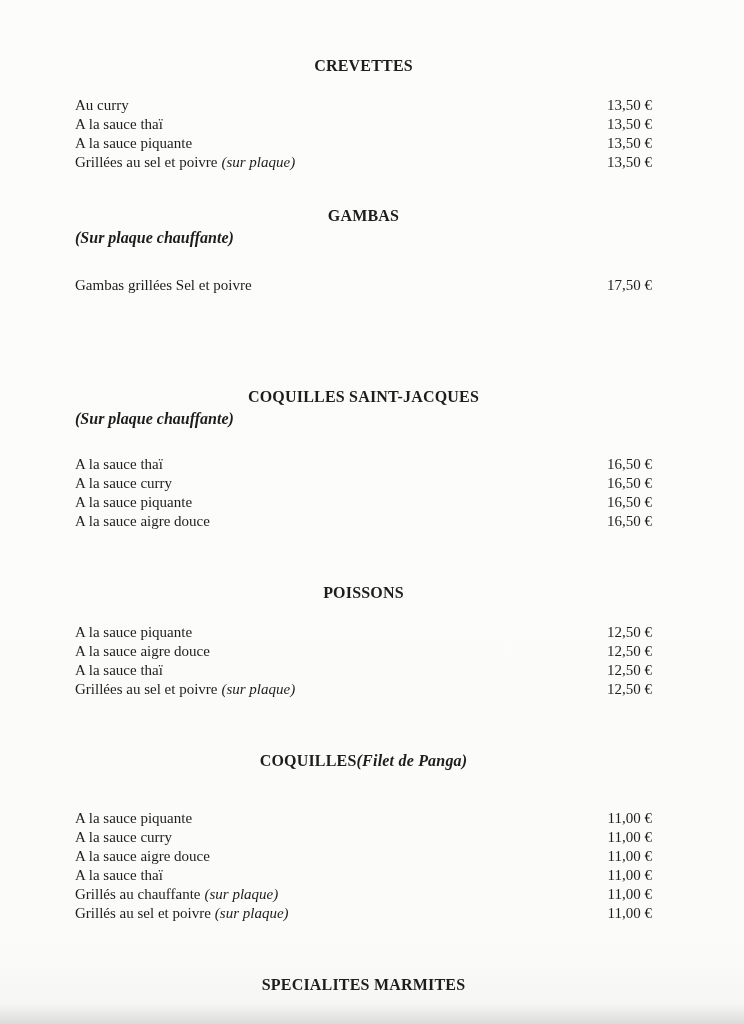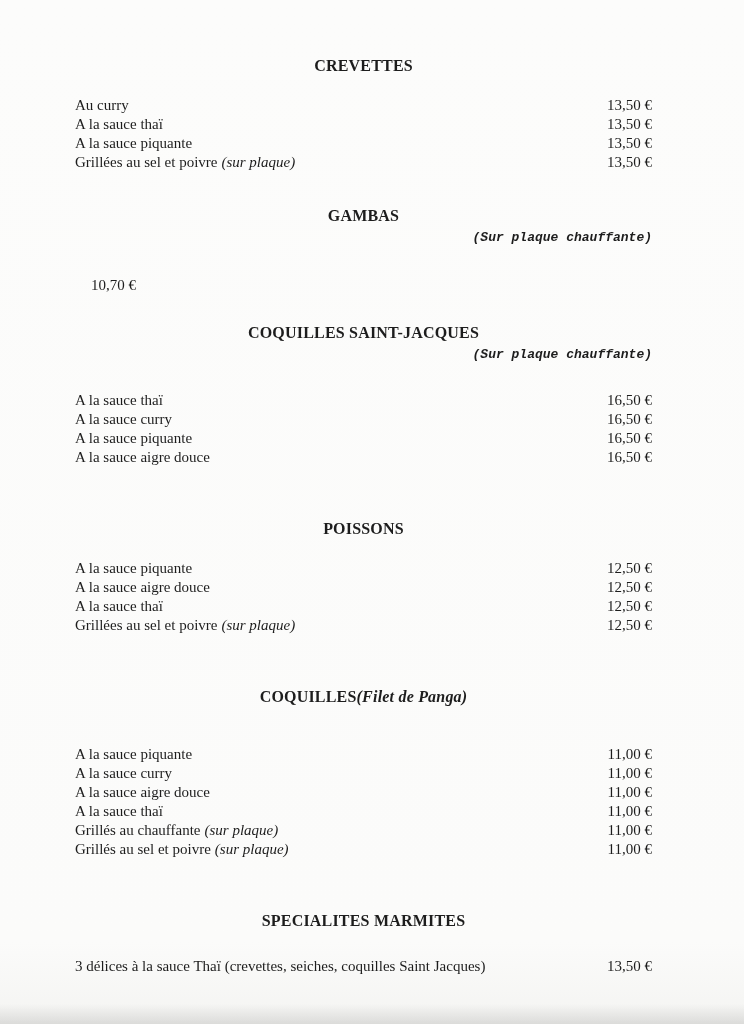--- a/index.html
+++ b/index.html
@@ -29,26 +29,25 @@
     line-height: 20px;
     font-weight: 700;
     letter-spacing: 0.2px;
   }
   .menu-section h2 .title-note {
     font-style: italic;
     margin-left: 0;
   }
   .menu-section h3 {
     margin: 2px 0 0 0;
-    text-align: right;
-    font-size: 13px;
+    text-align: left;
+    font-size: 16px;
     line-height: 20px;
     font-weight: 700;
     font-style: italic;
-    font-family: Liberation Mono, monospace;
   }
   .items {
     margin-top: 20px;
   }
   .row {
     display: flex;
     justify-content: space-between;
     align-items: flex-start;
     font-size: 15px;
     line-height: 19px;
@@ -57,21 +56,21 @@
     font-style: italic;
     margin-left: 4px;
   }
   .row .price {
     white-space: nowrap;
     margin-left: 16px;
   }
   
   #menu-sections section + section { margin-top: 52px; }
   #menu-sections section:nth-of-type(2) { margin-top: 34px; }
-  #menu-sections section:nth-of-type(3) { margin-top: 28px; }
+  #menu-sections section:nth-of-type(3) { margin-top: 92px; }
   #menu-sections section:nth-of-type(2) .items { margin-top: 28px; }
   #menu-sections section:nth-of-type(3) .items { margin-top: 26px; }
   #menu-sections section:nth-of-type(5) .items { margin-top: 38px; }
   #menu-sections section:nth-of-type(6) .items { margin-top: 26px; }
   .bottom-shade {
     position: absolute;
     left: 0;
     right: 0;
     bottom: 0;
     height: 20px;
@@ -103,21 +102,22 @@
             <span class="item-name"><span>Grillées au sel et poivre</span><span class="note">(sur plaque)</span></span>
             <span class="price">13,50 €</span>
           </div>
         </div>
       </section>
       <section class="menu-section">
         <h2><span>GAMBAS</span></h2>
         <h3>(Sur plaque chauffante)</h3>
         <div class="items">
           <div class="row">
-            <span class="price">10,70 €</span>
+            <span class="item-name"><span>Gambas grillées Sel et poivre</span></span>
+            <span class="price">17,50 €</span>
           </div>
         </div>
       </section>
       <section class="menu-section">
         <h2><span>COQUILLES SAINT-JACQUES</span></h2>
         <h3>(Sur plaque chauffante)</h3>
         <div class="items">
           <div class="row">
             <span class="item-name"><span>A la sauce thaï</span></span>
             <span class="price">16,50 €</span>

